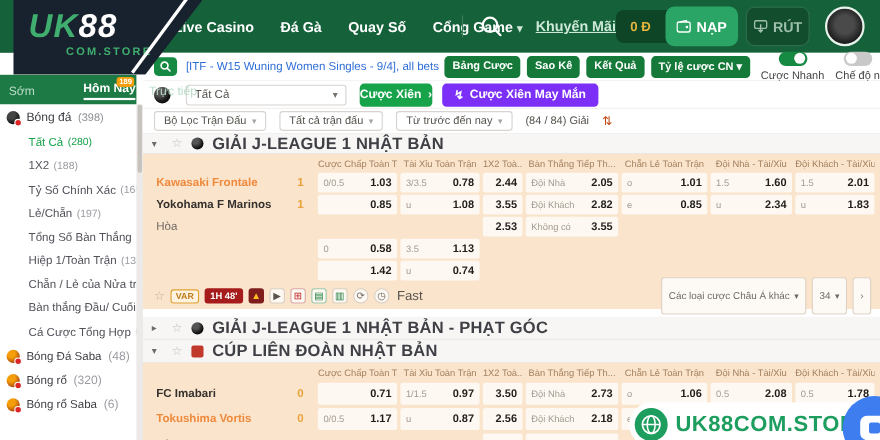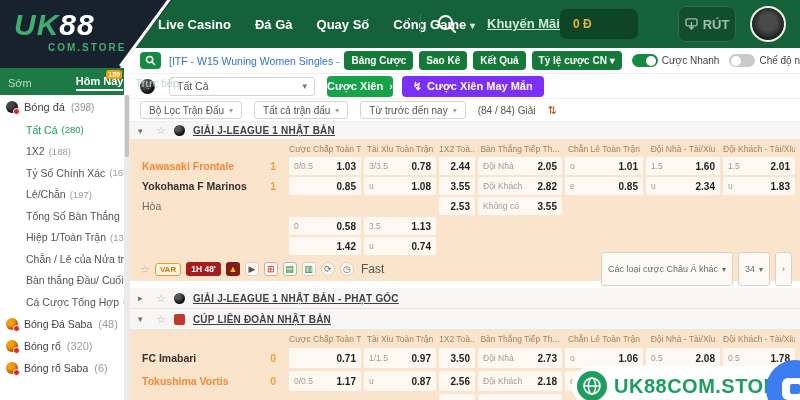--- a/index.html
+++ b/index.html
@@ -14,33 +14,33 @@
   .nav-item .chev { font-size:10px; color:#cfe8d8; }
   .hdr-div { position:absolute; left:420px; top:14px; width:1px; height:20px; background:#3b7d58; }
   .search-ico { position:absolute; left:436px; top:13px; width:22px; height:22px; cursor:pointer; }
   .promo { position:absolute; left:487px; top:16px; color:#cde9d8; font-size:13px; font-weight:bold; text-decoration:underline; cursor:pointer; }
   .balance { position:absolute; left:560px; top:9px; height:30px; padding:0 46px 0 13px; background:#0d4526; border-radius:7px; display:flex; align-items:center; color:#e5b43c; font-size:12px; font-weight:bold; }
   .btn-nap { position:absolute; left:605px; top:6px; width:66px; height:36px; background:#2aa566; border-radius:8px; border:none; color:#fff; font-size:13px; font-weight:bold; display:flex; align-items:center; justify-content:center; gap:5px; cursor:pointer; font-family:inherit; }
   .btn-rut { position:absolute; left:678px; top:6px; width:58px; height:36px; background:#124d2e; border:1px solid #2e6d4b; border-radius:8px; color:#9dbfab; font-size:13px; font-weight:bold; display:flex; align-items:center; justify-content:center; gap:5px; cursor:pointer; font-family:inherit; }
   .avatar { position:absolute; left:750px; top:6px; width:36px; height:36px; border-radius:50%; background:radial-gradient(circle at 50% 45%, #4a4a4a 0 35%, #1d1d1d 70%); border:2px solid #e8f3ec; cursor:pointer; }
 
   
-  .logo { position:absolute; left:0; top:0; width:172px; height:68px; background:#18222e; clip-path:polygon(0 0,172px 0,120px 68px,0 68px); z-index:5; }
+  .logo { position:absolute; left:12px; top:0; width:172px; height:68px; background:#18222e; clip-path:polygon(0 0,172px 0,120px 68px,0 68px); z-index:5; }
   .logo-edge { position:absolute; left:170px; top:-4px; width:3px; height:86px; background:#fff; transform:rotate(36.3deg); transform-origin:top left; z-index:6; }
   .logo-text { position:absolute; left:14px; top:8px; font-size:30px; font-weight:bold; font-style:italic; letter-spacing:1px; }
   .logo-text .uk { color:#3fae6e; } .logo-text .n88 { color:#fff; }
   .logo-sub { position:absolute; left:48px; top:42px; font-size:10px; font-weight:bold; letter-spacing:2px; color:#3fae6e; }
 
   
   .ticker { position:absolute; left:130px; top:48px; width:670px; height:26px; background:#fff; display:flex; align-items:center; border-bottom:1px solid #f0efed; }
   .tick-ico { width:21px; height:17px; background:#168a42; border-radius:4px; margin-left:10px; display:flex; align-items:center; justify-content:center; flex:none; }
   .tick-msg { color:#2f6fd6; font-size:10.5px; margin-left:8px; white-space:nowrap; overflow:hidden; width:255px; }
   .tick-btns { display:flex; gap:6px; margin-left:4px; }
   .tbtn { background:#157a39; color:#fff; border:none; font-size:10px; font-weight:bold; border-radius:4px; padding:4px 7px; white-space:nowrap; cursor:pointer; font-family:inherit; }
-  .tgl-wrap { display:flex; align-items:center; gap:4px; margin-left:10px; white-space:nowrap; }
+  .tgl-wrap { display:flex; align-items:center; gap:4px; margin-left:10px; white-space:nowrap;flex-direction:column; }
   .tgl { width:26px; height:13px; border-radius:7px; background:#c9c9c9; position:relative; cursor:pointer; flex:none; }
   .tgl.on { background:#168a42; }
   .tgl .knob { position:absolute; top:1.5px; width:10px; height:10px; border-radius:50%; background:#fff; left:2px; }
   .tgl.on .knob { left:auto; right:2px; }
   .tgl-lbl { font-size:10px; color:#444; }
 
   
   .sportbar { position:absolute; left:130px; top:74px; width:670px; height:25px; background:#fff; display:flex; align-items:center; border-bottom:1px solid #f0efed; }
   .ball { width:15px; height:15px; border-radius:50%; background:radial-gradient(circle at 35% 30%, #555 0 25%, #111 65%); margin-left:10px; flex:none; }
   .sb-title { font-size:12px; font-weight:bold; color:#2d2d2d; margin-left:8px; white-space:nowrap; }
@@ -76,21 +76,21 @@
   .scrollthumb { position:absolute; left:1px; top:0; width:4px; height:62px; background:#c6c2bd; border-radius:2px; }
 
   
   .main { position:absolute; left:130px; top:122px; width:670px; height:278px; }
   .league-head { height:18px; background:#f7f6f4; border-bottom:1px solid #ebe8e4; display:flex; align-items:center; gap:8px; padding-left:8px; cursor:pointer; }
   .league-head.tall { height:21px; }
   .lh-chev { font-size:9px; color:#6b6b6b; width:10px; }
   .lh-star { font-size:11px; color:#c4c0bb; cursor:pointer; }
   .lh-ico { width:11px; height:11px; border-radius:50%; background:radial-gradient(circle at 35% 30%, #555 0 25%, #111 65%); flex:none; }
   .lh-ico.red { border-radius:2px; background:#c0392b; }
-  .lh-title { font-size:10px; font-weight:bold; color:#3f3f46; letter-spacing:.2px;text-decoration:underline; }
+  .lh-title { font-size:15px; font-weight:bold; color:#3f3f46; letter-spacing:.2px; }
 
   .peach { background:#fbe4cc; padding:1px 4px 0 4px; }
   .ogrid { display:grid; grid-template-columns:152px 72px 72px 36px 84px 78px 74px 72px; column-gap:3px; align-items:center; }
   .thead { height:13px; margin-top:1px; }
   .thead .h { font-size:8.5px; color:#a3815f; text-align:center; overflow:hidden; white-space:nowrap; }
   .trow { height:18px; margin:2px 0; }
   .t2 .trow { height:20px; margin:3px 0; }
   .tname { display:flex; align-items:center; justify-content:space-between; padding:0 10px 0 8px; }
   .tname .nm { font-size:10.5px; font-weight:bold; color:#34312e; white-space:nowrap; }
   .tname .nm.accent { color:#ef8a3c; }
@@ -147,20 +147,28 @@
     <span class="search-ico">
       <svg width="22" height="22" viewBox="0 0 22 22">
           <circle cx="9.5" cy="9.5" r="6.5" fill="none" stroke="#ffffff" stroke-width="2"></circle>
           <line x1="14.5" y1="14.5" x2="19" y2="19" stroke="#ffffff" stroke-width="2" stroke-linecap="round"></line>
         </svg>
     </span>
     <a class="promo">Khuyến Mãi</a>
     <div class="balance">
         <span>0 Đ</span>
       </div>
+    <button class="btn-nap">
+      <svg width="13" height="12" viewBox="0 0 13 12">
+          <rect x="0.5" y="2" width="12" height="9" rx="2" fill="none" stroke="#fff" stroke-width="1.4"></rect>
+          <path d="M3 2 L9 0.8 L9 2" fill="none" stroke="#fff" stroke-width="1.2"></path>
+          <circle cx="9.5" cy="6.5" r="1.2" fill="#fff"></circle>
+        </svg>
+      <span>NẠP</span>
+    </button>
     <button class="btn-rut">
       <svg width="13" height="12" viewBox="0 0 13 12">
           <rect x="1" y="0.8" width="11" height="7" rx="1.5" fill="none" stroke="#9dbfab" stroke-width="1.3"></rect>
           <path d="M6.5 4 L6.5 11 M4.5 9 L6.5 11 L8.5 9" fill="none" stroke="#9dbfab" stroke-width="1.3"></path>
         </svg>
       <span>RÚT</span>
     </button>
     <div class="avatar"></div>
   </header>
 

